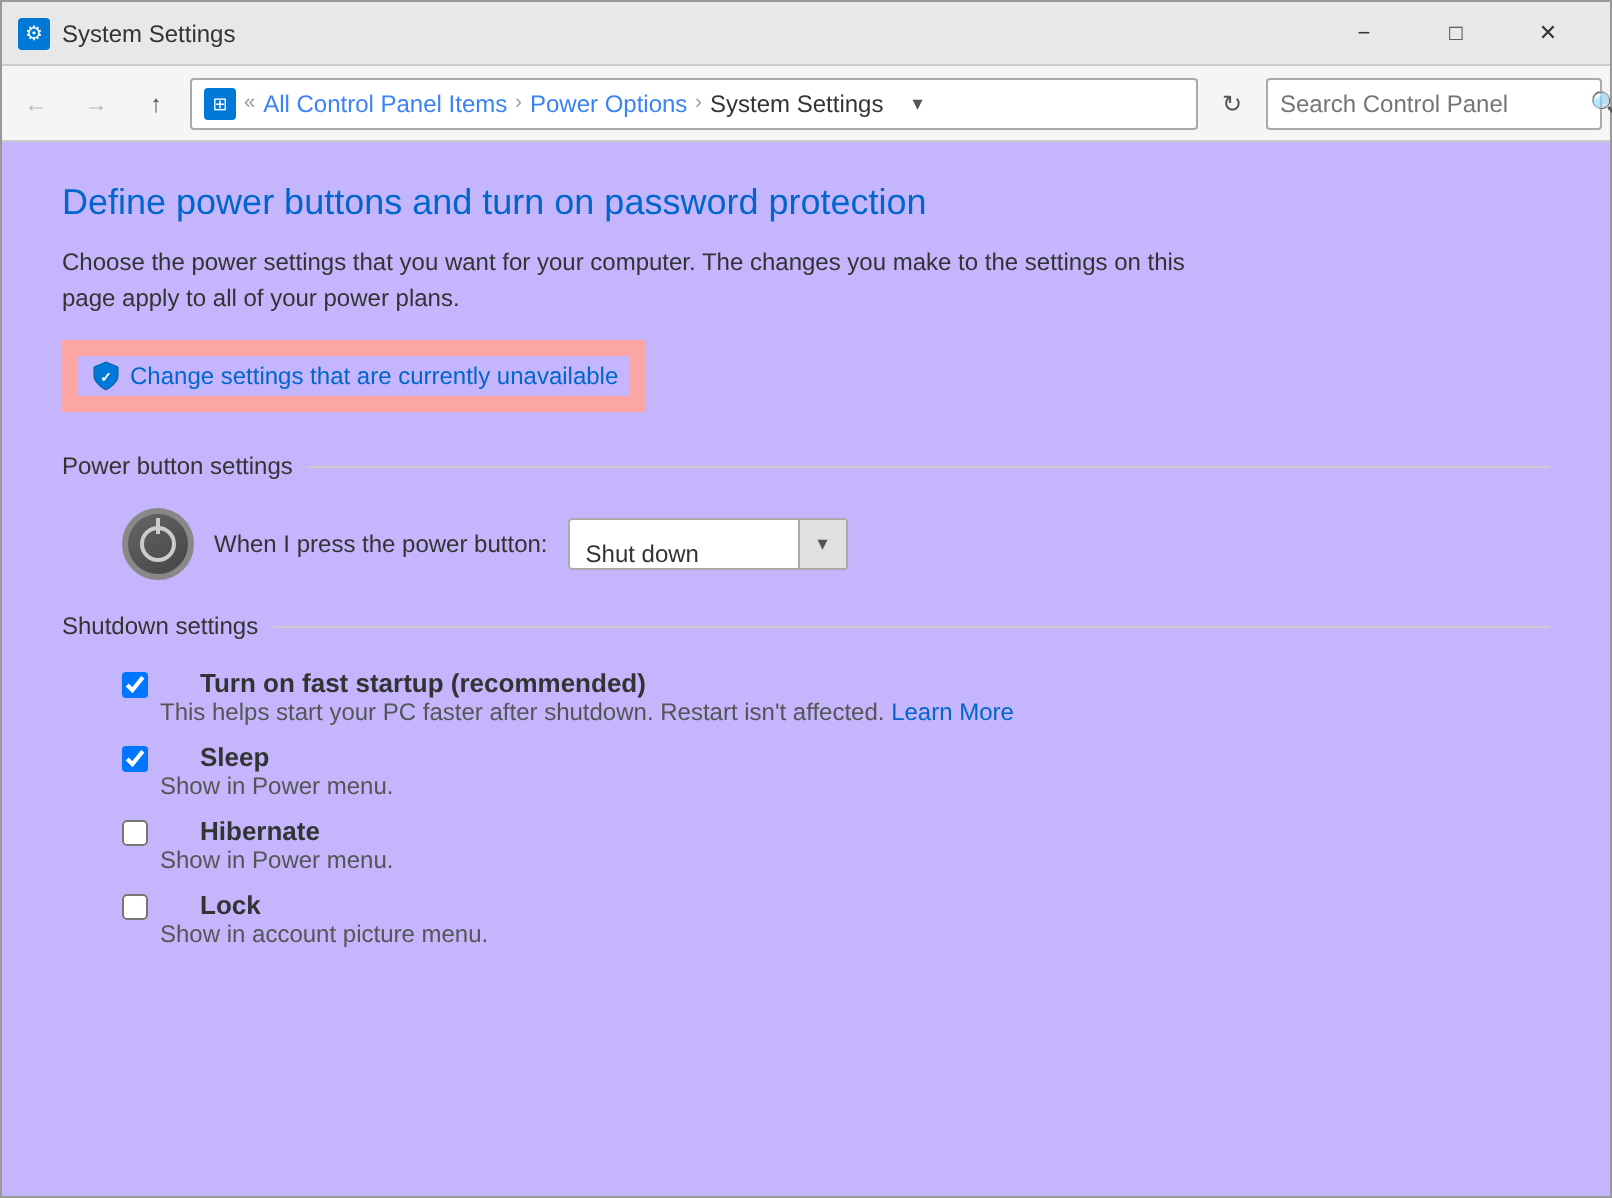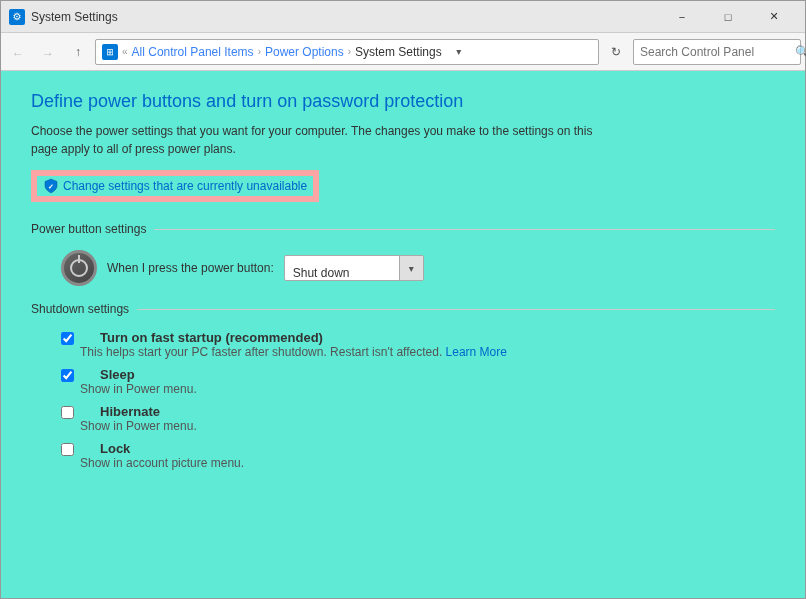--- a/index.html
+++ b/index.html
@@ -138,21 +138,21 @@
       flex: 1;
       font-size: 12px;
       color: #999;
       background: transparent;
     }
     .search-icon { color: #777; font-size: 12px; }
 
     
     .content {
       flex: 1;
-      background: #5eead4;
+      background: #c4b5fd;
       display: flex;
       flex-direction: column;
       overflow: hidden;
     }
 
     .main-content {
       flex: 1;
       padding: 20px 30px;
       overflow-y: auto;
     }
@@ -169,21 +169,21 @@
       color: #333;
       line-height: 1.5;
       margin-bottom: 12px;
       max-width: 580px;
     }
 
     .change-settings-link {
       display: inline-flex;
       align-items: center;
       gap: 4px;
-      border: 6px solid #fca5a5;
+      border: 8px solid #fca5a5;
       padding: 2px 6px;
       margin-bottom: 16px;
       cursor: pointer;
     }
     .change-settings-link .shield-icon {
       width: 16px; height: 16px;
       flex-shrink: 0;
     }
     .change-settings-link span {
       color: #0066cc;
@@ -369,21 +369,21 @@
 
   <div class="content">
     <div class="main-content">
 
       
       <div class="page-title">Define power buttons and turn on password protection</div>
 
       
       <div class="page-desc">
         <span>Choose the power settings that you want for your computer. The changes you make to the settings on this</span><br>
-        <span>page apply to all of press power plans.</span>
+        <span>page apply to all of your power plans.</span>
       </div>
 
       
       <div class="change-settings-link">
 
         <svg class="shield-icon" viewBox="0 0 16 16" xmlns="http://www.w3.org/2000/svg">
           <path d="M8 1 L14 3.5 L14 8 C14 12 8 15 8 15 C8 15 2 12 2 8 L2 3.5 Z" fill="#0078d7" stroke="#005a9e" stroke-width="0.5"></path>
           <text x="8" y="11" text-anchor="middle" fill="white" font-size="7" font-weight="bold">✓</text>
         </svg>
         <span>Change settings that are currently unavailable</span>

